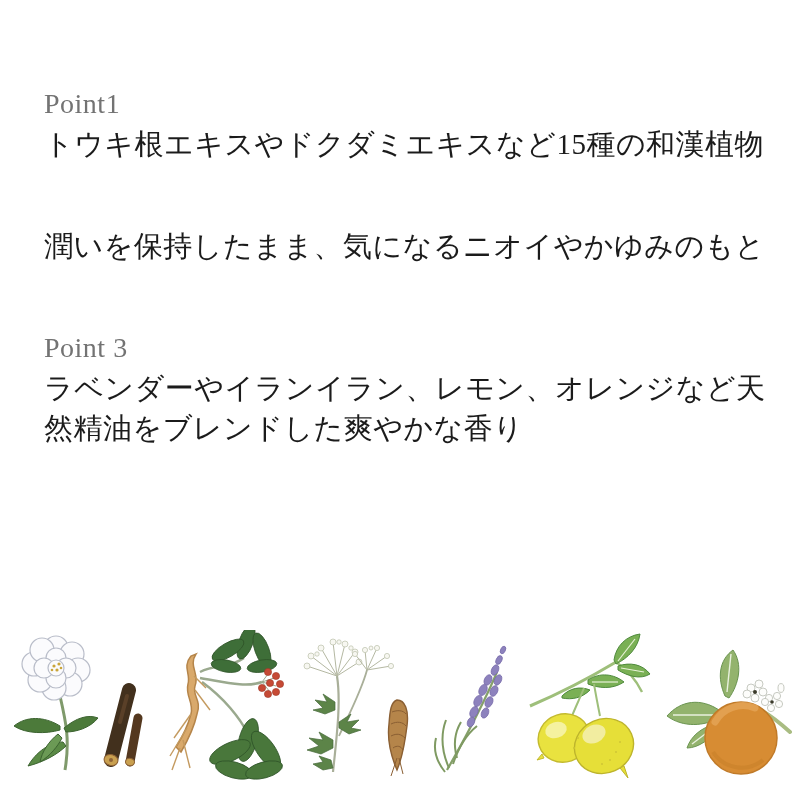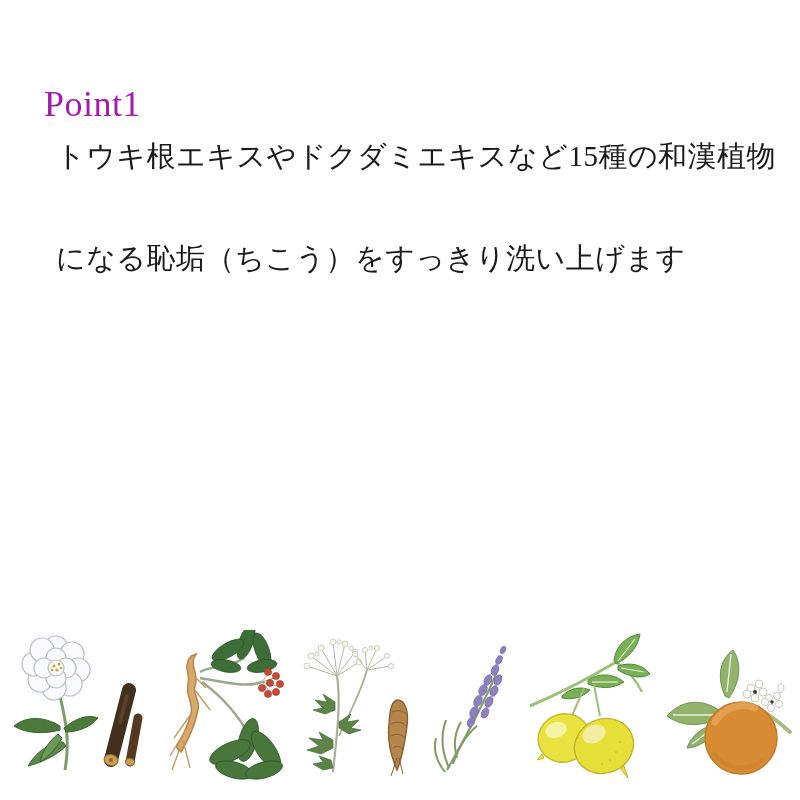--- a/index.html
+++ b/index.html
@@ -20,28 +20,28 @@
     position: absolute;
     top: 84px;
     left: 44px;
     right: 36px;
   }
   .point-block {
     margin: 0 0 62px 0;
   }
   .point-title {
     margin: 0;
-    font-size: 36px;
+    font-size: 28px;
     line-height: 40px;
     font-weight: 500;
     letter-spacing: 0.5px;
-    color: #a21caf;
+    color: #737373;
   }
   .point-line {
-    margin: 12px;
+    margin: 0;
     font-size: 29px;
     line-height: 40px;
     font-weight: 400;
     letter-spacing: 0.5px;
     color: #1b1b1b;
     white-space: nowrap;
   }
   .illustrations {
     position: absolute;
     top: 630px;
@@ -65,23 +65,28 @@
 <div class="canvas">
 
   <div class="content">
 
     <section class="point-block">
       <h2 class="point-title">Point1</h2>
       <p class="point-line">トウキ根エキスやドクダミエキスなど15種の和漢植物</p>
     </section>
 
     <section class="point-block">
-      <p class="point-line">になる恥垢（ちこう）をすっきり洗い上げます</p>
+      <p class="point-line">潤いを保持したまま、気になるニオイやかゆみのもと</p>
     </section>
 
+    <section class="point-block">
+      <h2 class="point-title">Point 3</h2>
+      <p class="point-line">ラベンダーやイランイラン、レモン、オレンジなど天</p>
+      <p class="point-line">然精油をブレンドした爽やかな香り</p>
+    </section>
 
   </div>
 
   <div class="illustrations">
 
     <svg width="136" height="160" viewBox="0 0 136 160">
 
       <path d="M52 66 C58 92 62 110 57 140" fill="none" stroke="#7f9a6b" stroke-width="3"></path>
 
       <path d="M52 96 C36 86 18 86 6 96 C18 104 38 104 52 100 Z" fill="#4c7a3a" stroke="#3c6330" stroke-width="1"></path>

